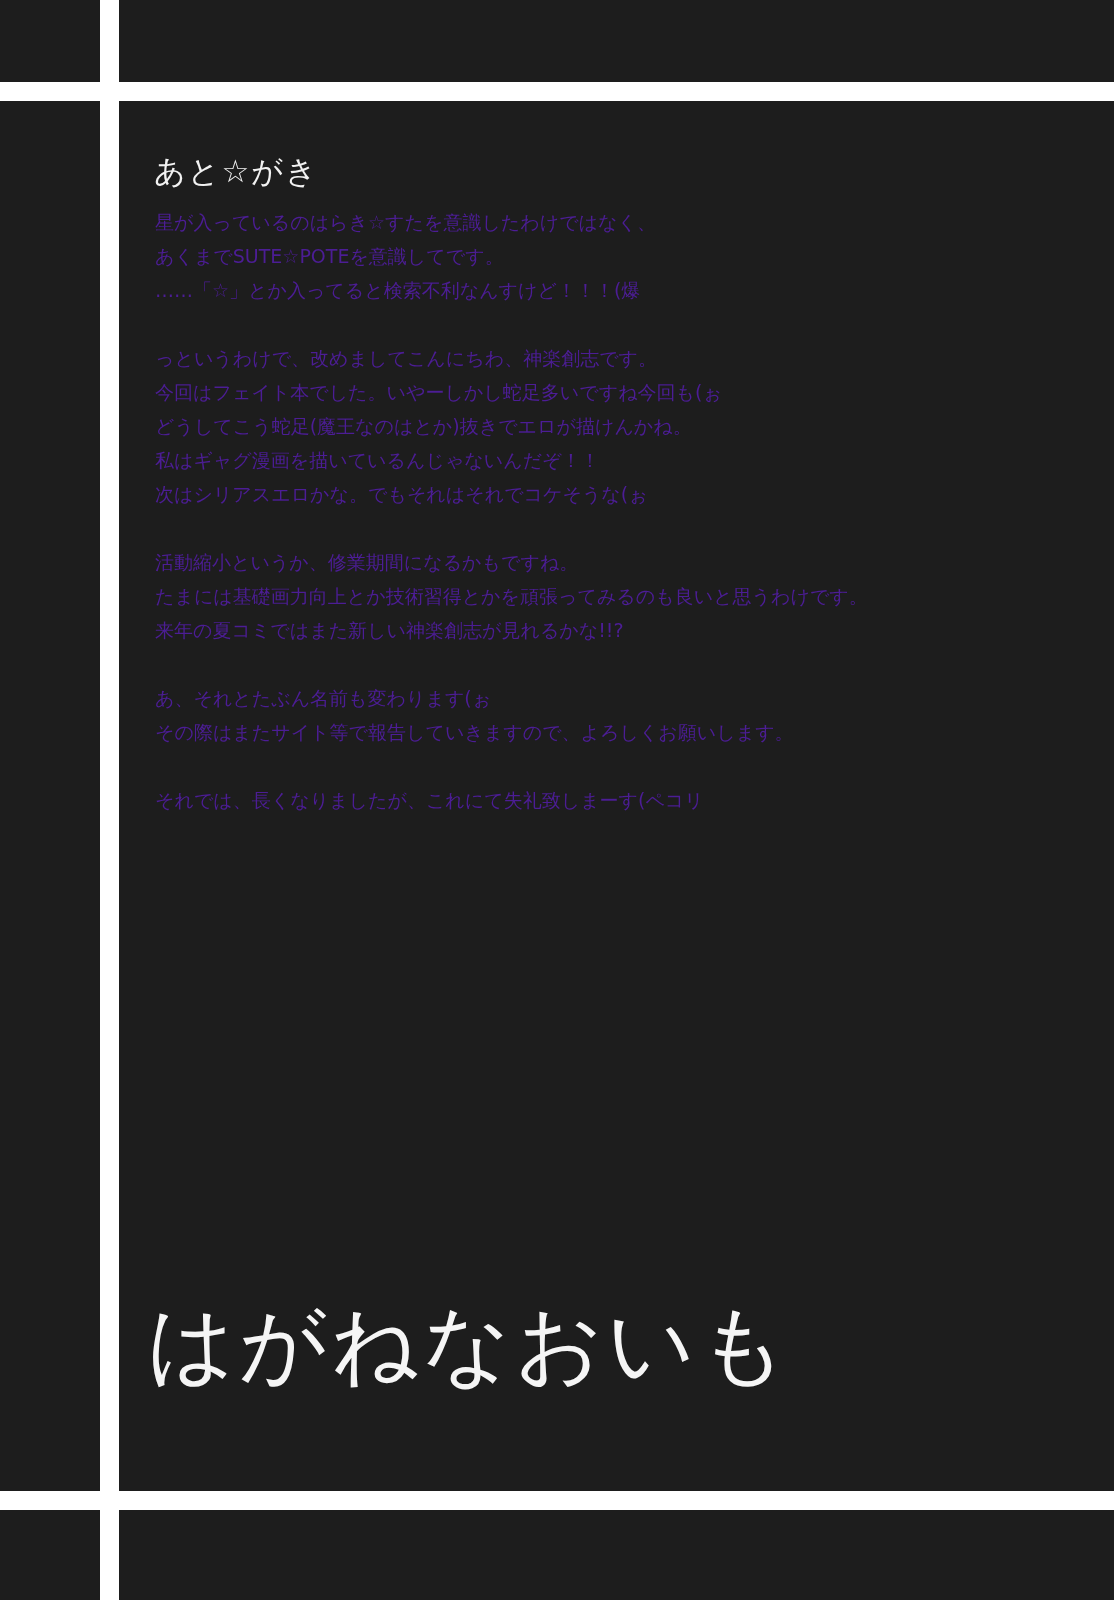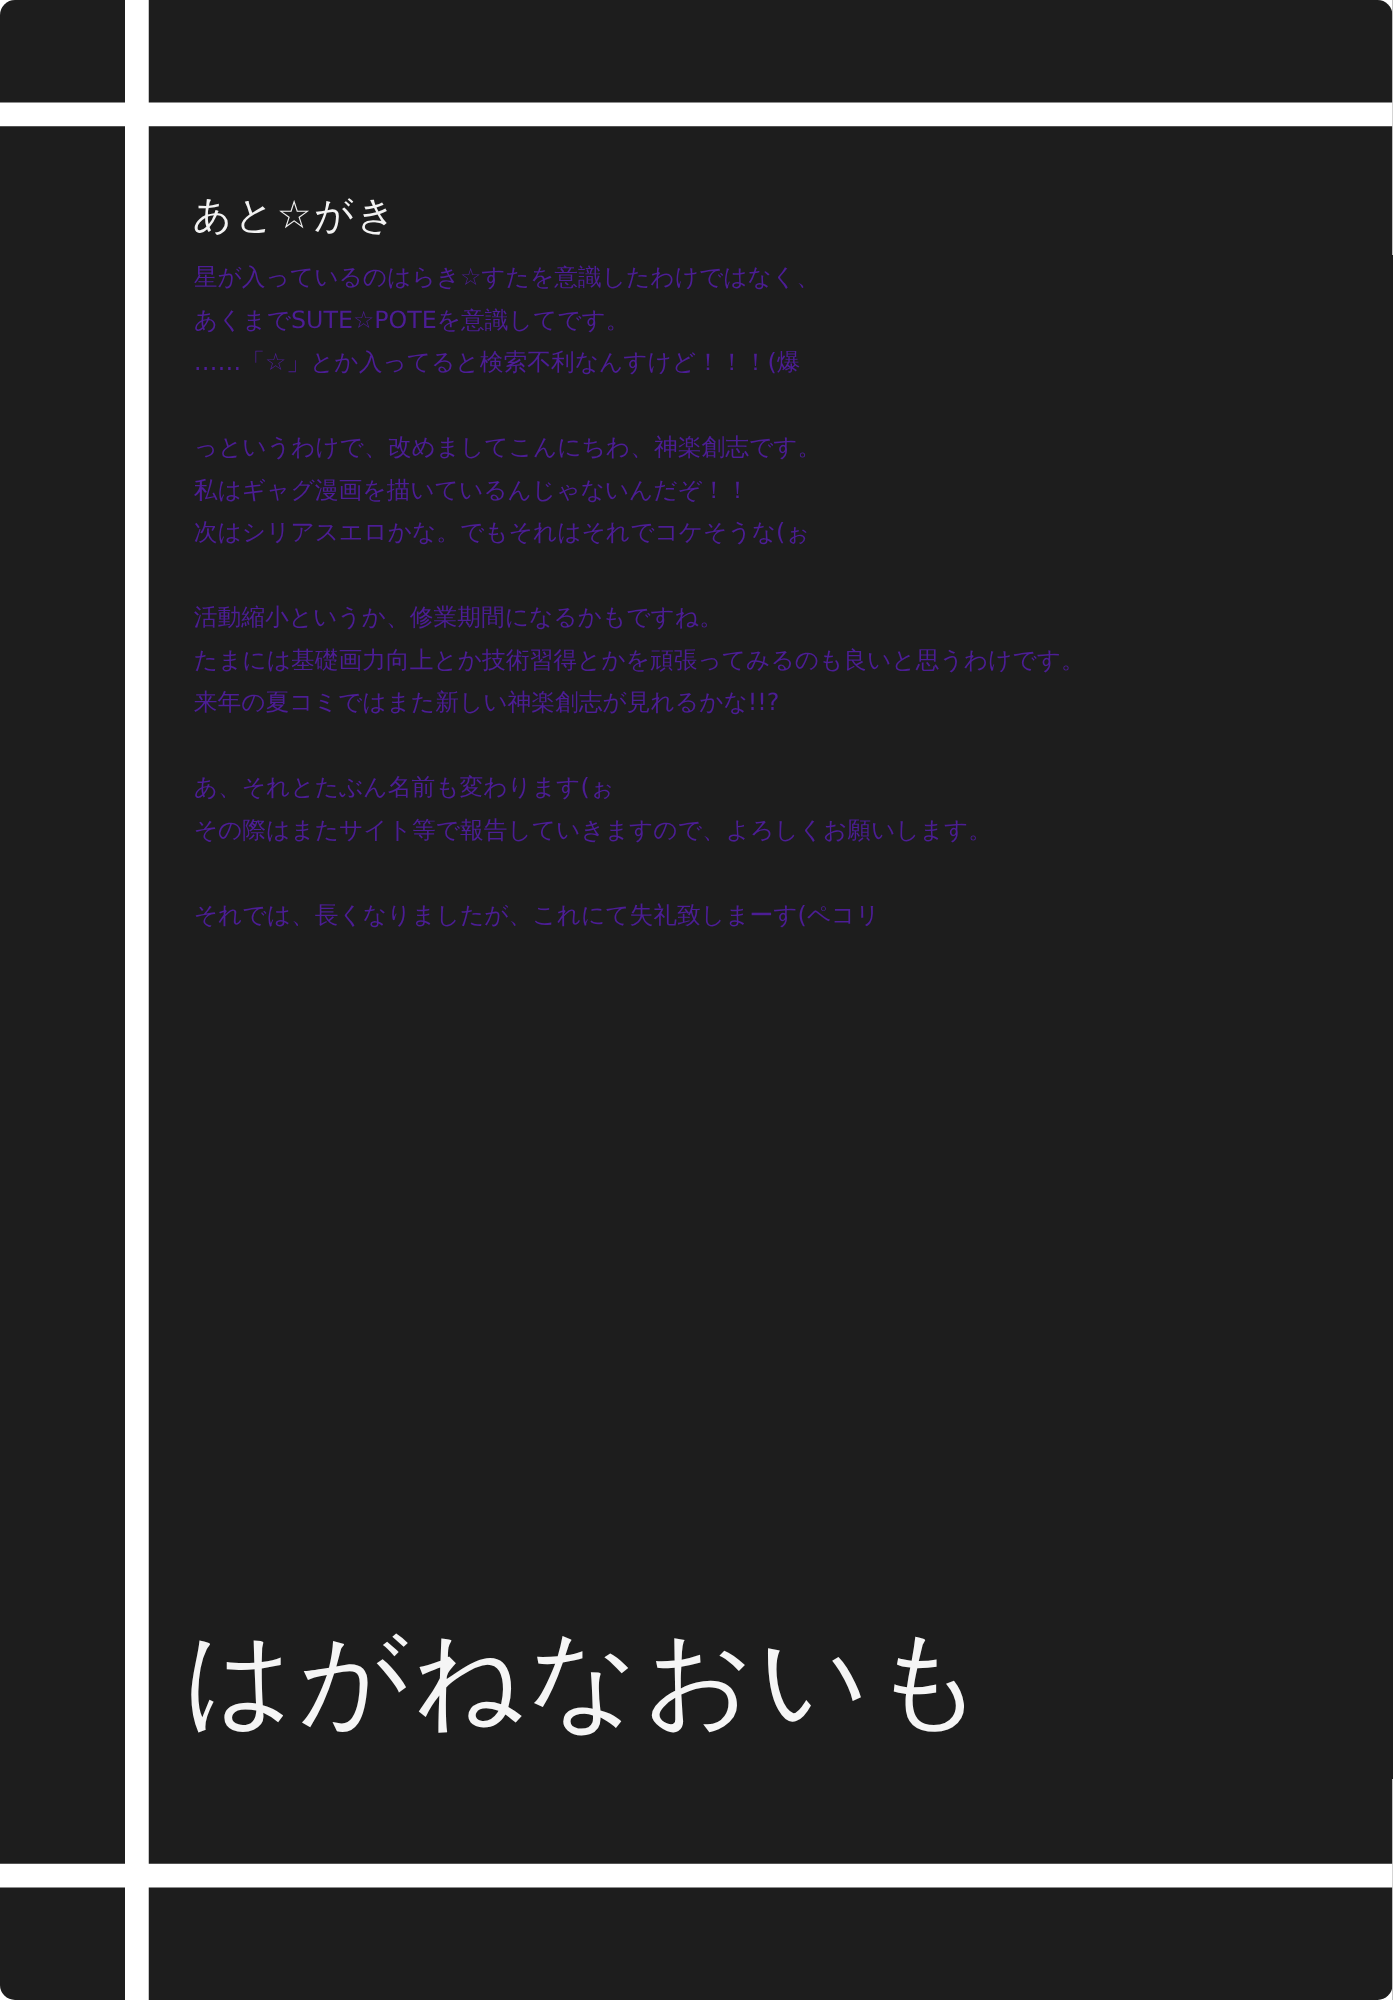--- a/index.html
+++ b/index.html
@@ -7,21 +7,20 @@
     padding: 0;
     background: #ffffff;
   }
   .page {
     position: relative;
     width: 1114px;
     height: 1600px;
     background: #ffffff;
     overflow: hidden;
     font-family: "DejaVu Sans", "Liberation Sans", sans-serif;
-    border-radius: 12px;
   }
   
   .blk {
     position: absolute;
     background: #1d1d1d;
   }
   .blk-tl { left: 0;    top: 0;    width: 100px;  height: 82px; }
   .blk-tr { left: 119px; top: 0;   width: 995px;  height: 82px; }
   .blk-ml { left: 0;    top: 101px; width: 100px; height: 1390px; }
   .blk-main { left: 119px; top: 101px; width: 995px; height: 1390px; }
@@ -92,20 +91,22 @@
     <div class="body-text">
 
       <div class="para">
         <p>星が入っているのはらき☆すたを意識したわけではなく、</p>
         <p>あくまでSUTE☆POTEを意識してです。</p>
         <p>……「☆」とか入ってると検索不利なんすけど！！！(爆</p>
       </div>
 
       <div class="para">
         <p>っというわけで、改めましてこんにちわ、神楽創志です。</p>
+        <p>今回はフェイト本でした。いやーしかし蛇足多いですね今回も(ぉ</p>
+        <p>どうしてこう蛇足(魔王なのはとか)抜きでエロが描けんかね。</p>
         <p>私はギャグ漫画を描いているんじゃないんだぞ！！</p>
         <p>次はシリアスエロかな。でもそれはそれでコケそうな(ぉ</p>
       </div>
 
 
       <div class="para">
         <p>活動縮小というか、修業期間になるかもですね。</p>
         <p>たまには基礎画力向上とか技術習得とかを頑張ってみるのも良いと思うわけです。</p>
         <p>来年の夏コミではまた新しい神楽創志が見れるかな!!?</p>
       </div>

